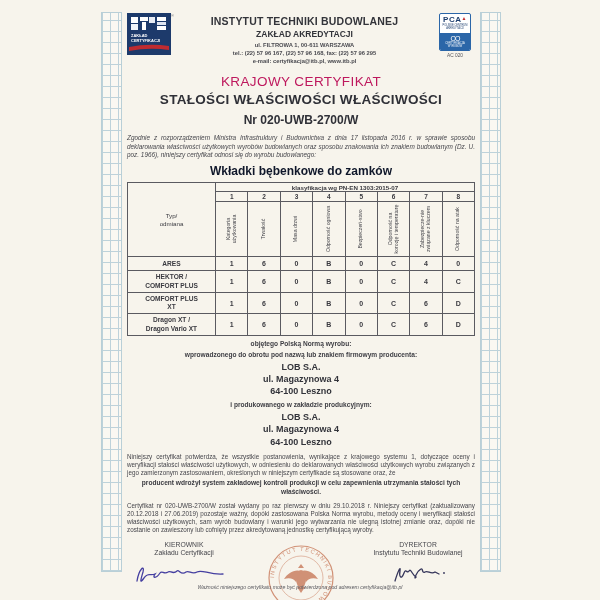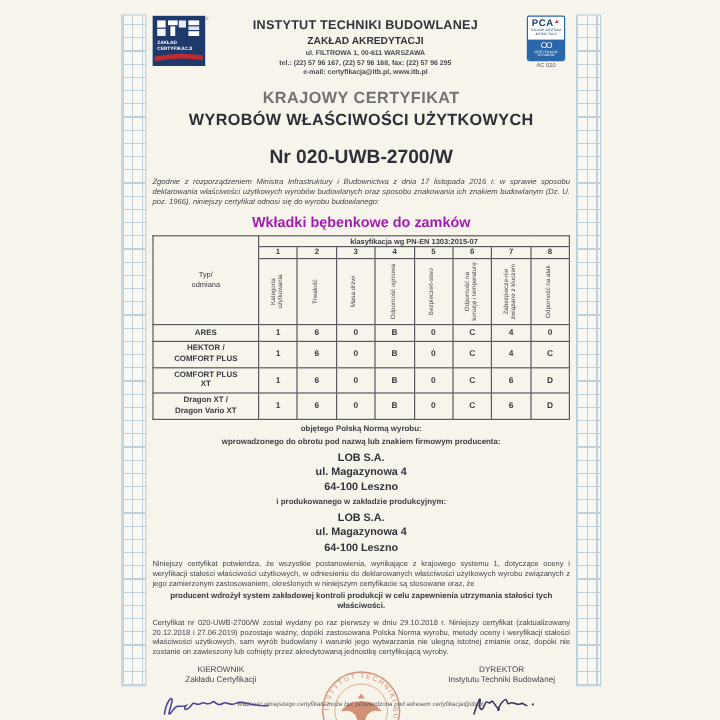--- a/index.html
+++ b/index.html
@@ -42,30 +42,30 @@
   .pca-letters { font-size:8px; font-weight:bold; color:#1d3e6e; letter-spacing:.5px; line-height:1; }
   .pca-tri { color:#c53030; font-size:5px; vertical-align:top; }
   .pca-sub { font-size:2.6px; color:#1d3e6e; line-height:1.1; margin-top:1px; }
   .pca-blue { background:#2b66a8; color:#fff; padding:2px 1px 2px; margin-top:1px; }
   .pca-rings { font-size:7px; line-height:1; letter-spacing:-1px; }
   .pca-sec { font-size:2.6px; line-height:1.1; margin-top:1px; }
   .pca-code { font-size:4.8px; margin-top:2px; color:#55555c; }
 
   
   .titles { text-align:center; margin-top:9px; }
-  .title-1 { font-size:13.5px; font-weight:bold; color:#737373; letter-spacing:.4px; }
+  .title-1 { font-size:13.5px; font-weight:normal; color:#be185d; letter-spacing:.4px; }
   .title-2 { font-size:13.5px; font-weight:bold; color:#2f3037; letter-spacing:.3px; margin-top:3px; }
-  .cert-no { font-size:16px; font-weight:bold; color:#2f3037; margin-top:16px; }
+  .cert-no { font-size:12px; font-weight:bold; color:#2f3037; margin-top:6px; }
 
   .intro {
     margin-top:7px; font-size:6.4px; line-height:1.3; text-align:justify;
     font-style:italic; color:#46464c;
   }
 
-  .product-heading { text-align:center; font-size:12px; font-weight:bold; color:#a21caf; margin-top:5px; }
+  .product-heading { text-align:center; font-size:12px; font-weight:bold; color:#0f172a; margin-top:5px; }
 
   
   table.cls { border-collapse:collapse; width:100%; margin-top:4px; table-layout:fixed; }
   table.cls td { border:1px solid #5a5a60; text-align:center; vertical-align:middle; color:#3a3a40; }
   td.caption-cell { font-size:6.2px; font-weight:bold; height:9px; }
   td.type-head { width:88px; font-size:6.2px; white-space:pre-line; line-height:1.3; }
   td.colnum { font-size:6.5px; font-weight:bold; height:10px; }
   td.rot { height:55px; position:relative; }
   .rot-inner {
     position:absolute; left:50%; top:50%;
@@ -142,21 +142,21 @@
           <div class="pca-rings">OO</div>
           <div class="pca-sec">CERTYFIKACJA WYROBÓW</div>
         </div>
       </div>
       <div class="pca-code">AC 020</div>
     </div>
   </div>
 
   <div class="titles">
     <div class="title-1">KRAJOWY CERTYFIKAT</div>
-    <div class="title-2">WYROBÓW WŁAŚCIWOŚCI UŻYTKOWYCH</div>
+    <div class="title-2">STAŁOŚCI WŁAŚCIWOŚCI WŁAŚCIWOŚCI</div>
     <div class="cert-no">Nr 020-UWB-2700/W</div>
   </div>
 
   <div class="intro">Zgodnie z rozporządzeniem Ministra Infrastruktury i Budownictwa z dnia 17 listopada 2016 r. w sprawie sposobu deklarowania właściwości użytkowych wyrobów budowlanych oraz sposobu znakowania ich znakiem budowlanym (Dz. U. poz. 1966), niniejszy certyfikat odnosi się do wyrobu budowlanego:</div>
 
   <div class="product-heading">Wkładki bębenkowe do zamków</div>
 
   <table class="cls">
     <tbody>
         <tr>

